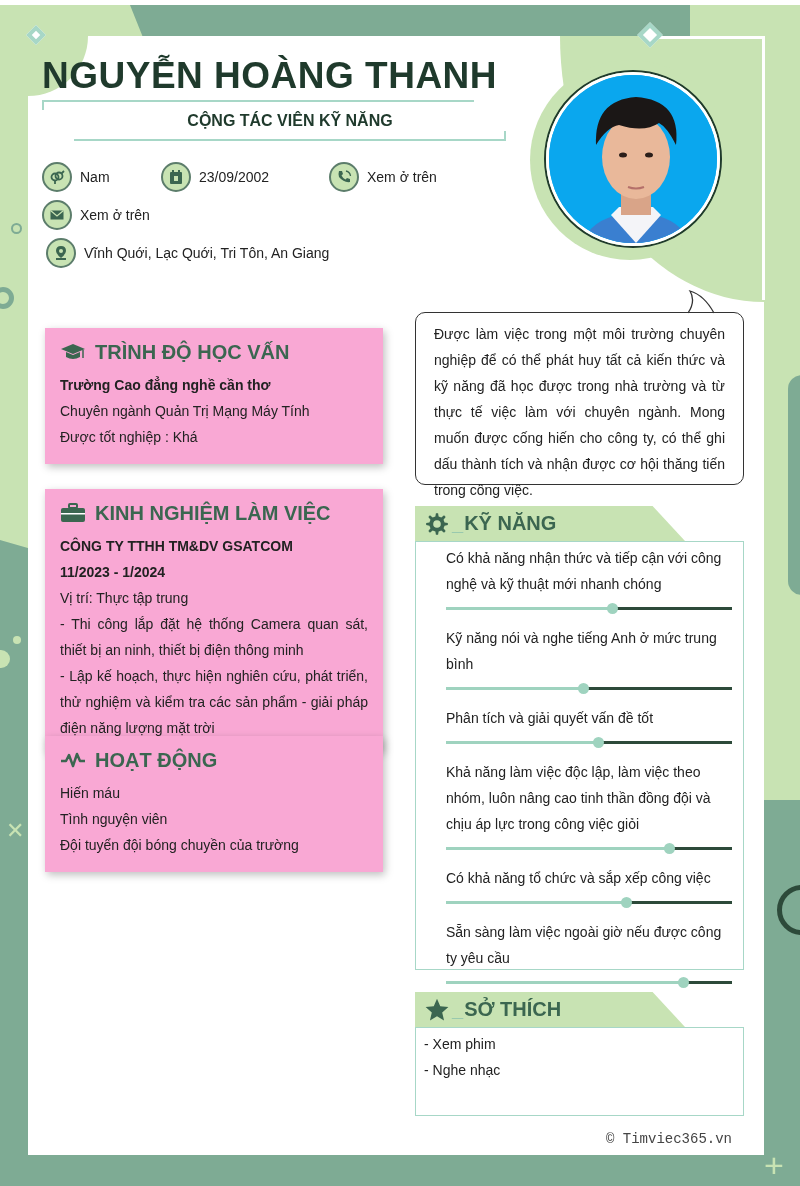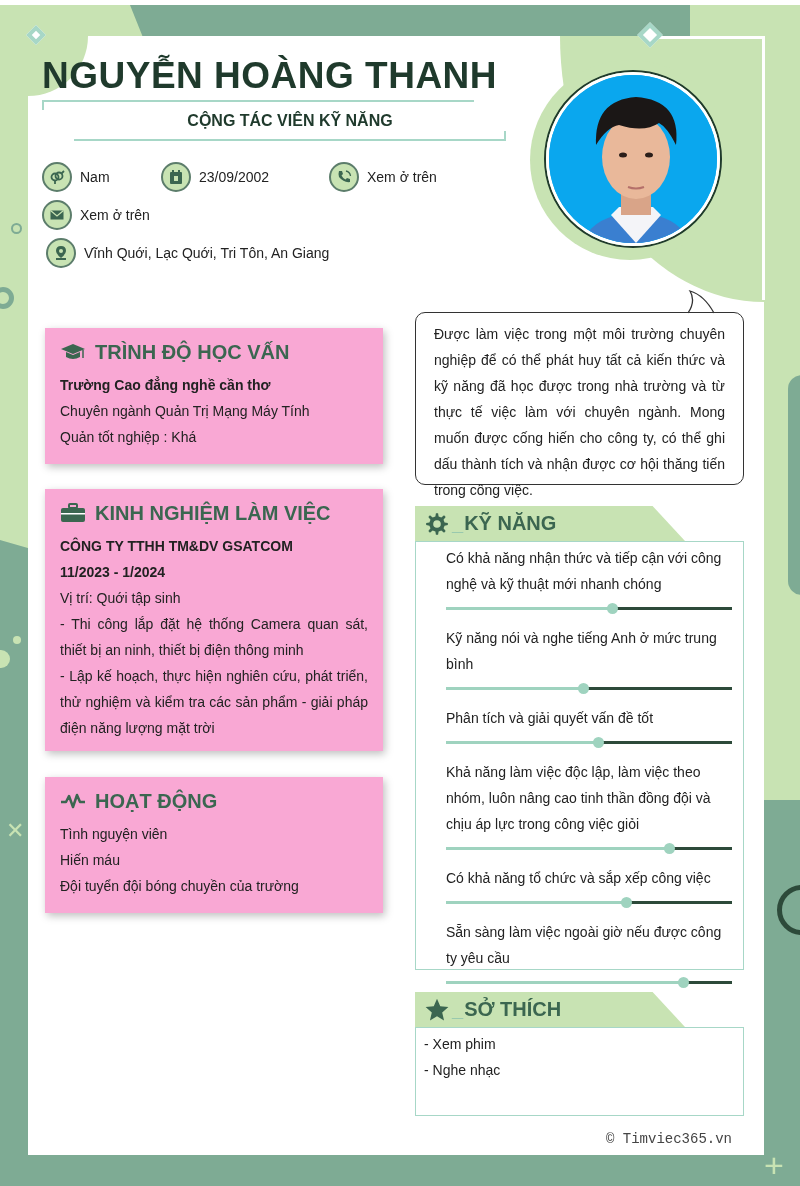--- a/index.html
+++ b/index.html
@@ -178,48 +178,48 @@
   <div class="card-head">
     <svg viewBox="0 0 26 22">
         <path d="M1 8 L13 3 L25 8 L13 13Z" fill="#3b6650"></path>
         <path d="M6 11 L6 16 Q13 20 20 16 L20 11 L13 14Z" fill="#3b6650"></path>
         <line x1="23" y1="9" x2="23" y2="17" stroke="#3b6650" stroke-width="1.5"></line>
       </svg>
     <span class="card-title">TRÌNH ĐỘ HỌC VẤN</span>
   </div>
   <div class="card-line bold">Trường Cao đẳng nghề cần thơ</div>
   <div class="card-line">Chuyên ngành Quản Trị Mạng Máy Tính</div>
-  <div class="card-line">Quản tốt nghiệp : Khá</div>
+  <div class="card-line">Được tốt nghiệp : Khá</div>
 </div>
 
 <div class="card" style="top:489px;height:262px;">
   <div class="card-head">
     <svg viewBox="0 0 26 22">
         <rect x="9" y="2" width="8" height="4" rx="1" fill="none" stroke="#3b6650" stroke-width="2"></rect>
         <rect x="1" y="6" width="24" height="14" rx="2" fill="#3b6650"></rect>
         <rect x="1" y="11" width="24" height="1.5" fill="#fff"></rect>
       </svg>
     <span class="card-title">KINH NGHIỆM LÀM VIỆC</span>
   </div>
   <div class="card-line bold">CÔNG TY TTHH TM&amp;DV GSATCOM</div>
   <div class="card-line bold">11/2023 - 1/2024</div>
-  <div class="card-line">Vị trí: Quới tập sinh</div>
+  <div class="card-line">Vị trí: Thực tập trung</div>
   <div class="card-line justify">- Thi công lắp đặt hệ thống Camera quan sát, thiết bị an ninh, thiết bị điện thông minh</div>
   <div class="card-line justify">- Lập kế hoạch, thực hiện nghiên cứu, phát triển, thử nghiệm và kiểm tra các sản phẩm - giải pháp điện năng lượng mặt trời</div>
 </div>
 
-<div class="card" style="top:777px;height:136px;">
+<div class="card" style="top:736px;height:136px;">
   <div class="card-head">
     <svg viewBox="0 0 26 22">
         <polyline points="1,12 6,12 9,6 13,17 17,5 20,12 25,12" fill="none" stroke="#3b6650" stroke-width="2.5" stroke-linejoin="round"></polyline>
       </svg>
     <span class="card-title">HOẠT ĐỘNG</span>
   </div>
+  <div class="card-line">Hiến máu</div>
   <div class="card-line">Tình nguyện viên</div>
-  <div class="card-line">Hiến máu</div>
   <div class="card-line">Đội tuyển đội bóng chuyền của trường</div>
 </div>
 
 <svg class="bubble-tail" viewBox="0 0 40 25">
   <path d="M0 24 Q8 12 2 2 Q16 6 26 24" fill="#fff" stroke="#333" stroke-width="1.3"></path>
 </svg>
 <div class="bubble">Được làm việc trong một môi trường chuyên nghiệp để có thể phát huy tất cả kiến thức và kỹ năng đã học được trong nhà trường và từ thực tế việc làm với chuyên ngành. Mong muốn được cống hiến cho công ty, có thể ghi dấu thành tích và nhận được cơ hội thăng tiến trong công việc.</div>
 
 <div class="rsec-head" style="top:506px;">
   <svg viewBox="0 0 24 24">

